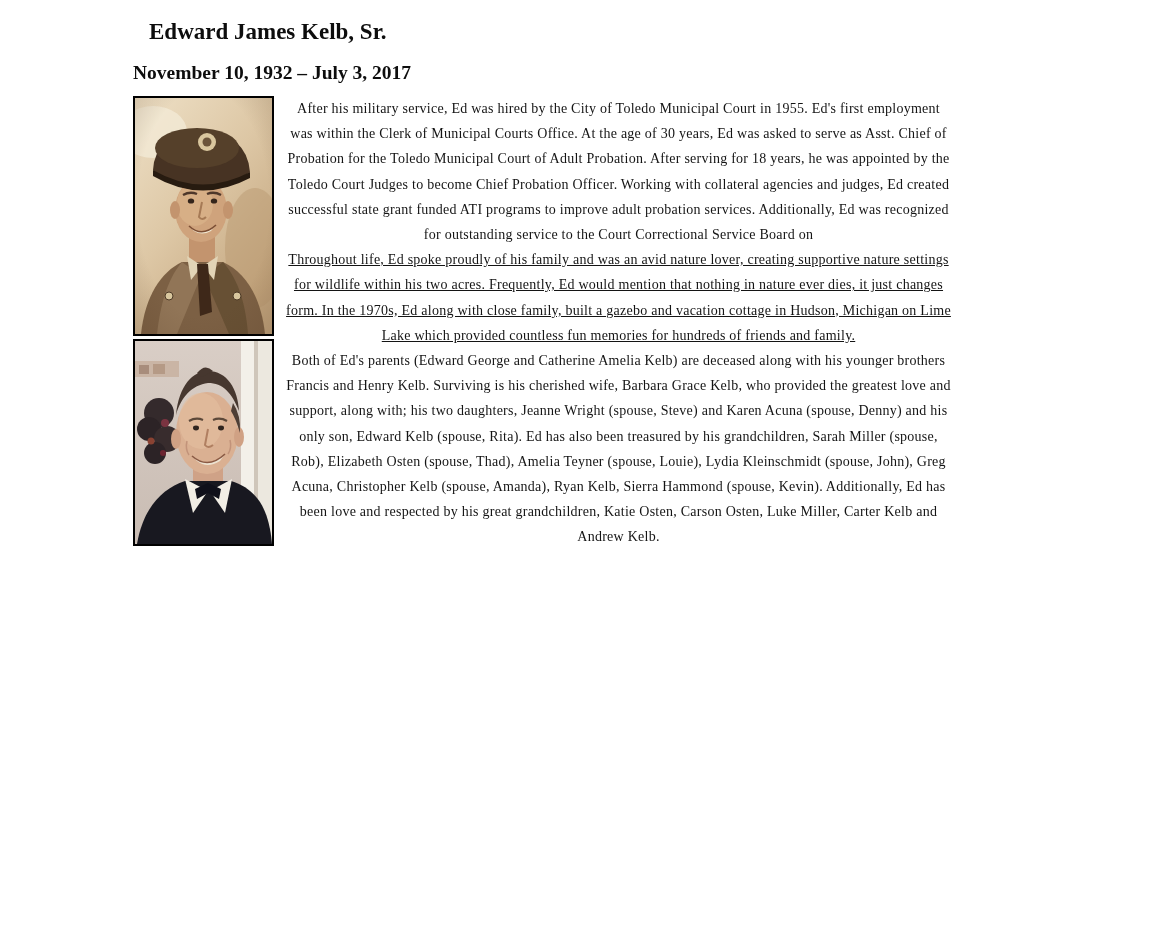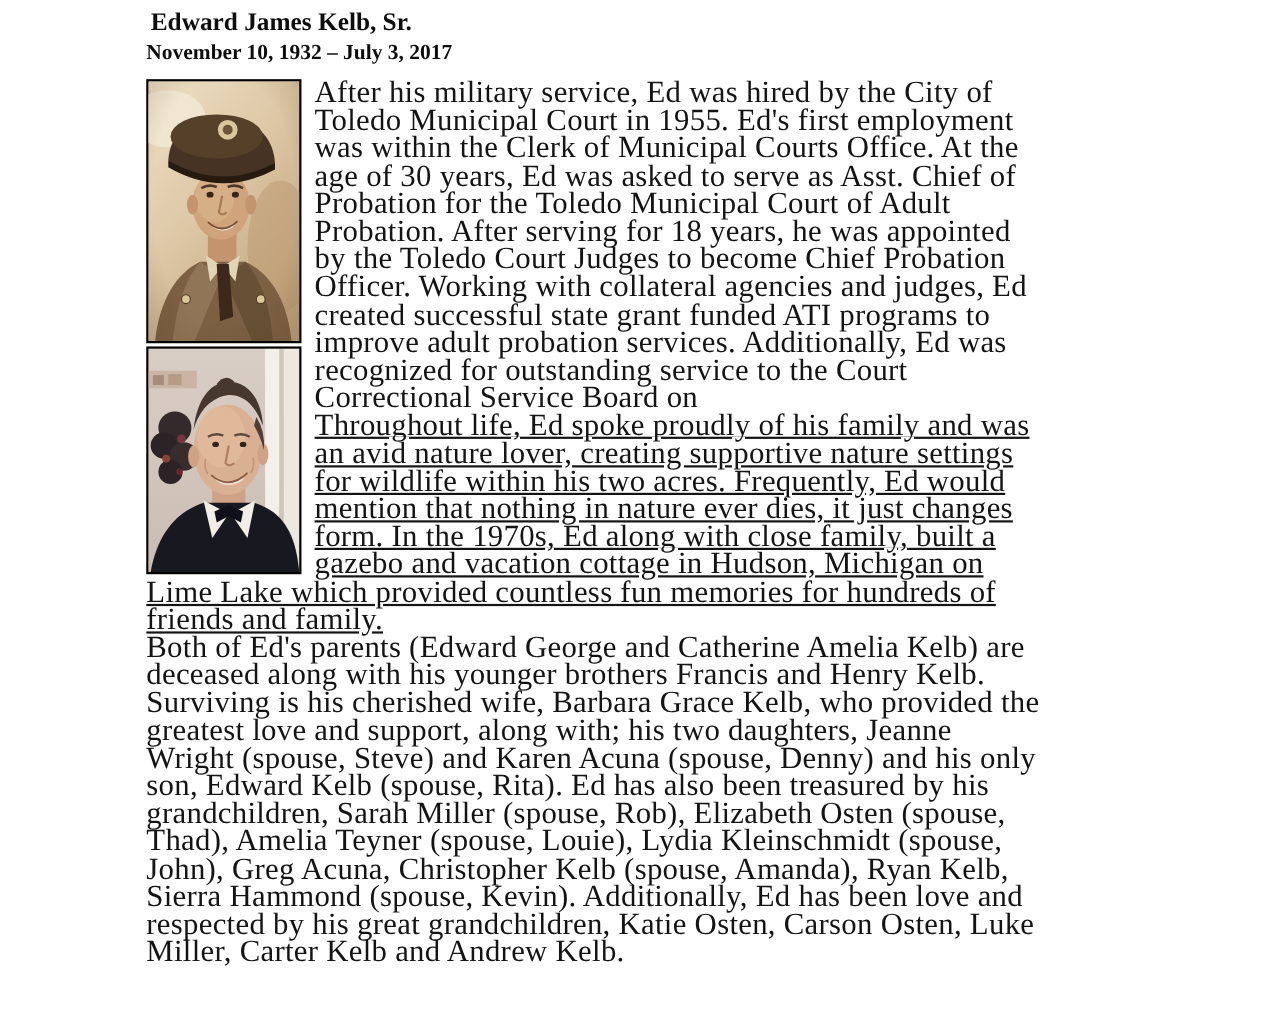--- a/index.html
+++ b/index.html
@@ -11,38 +11,38 @@
     color: #141414;
     overflow: hidden;
     position: relative;
   }
   .page {
     position: absolute;
     left: 133px; top: 2px;
     width: 818px;
   }
   .doc-title {
-    margin: 4px;
+    margin: 16px;
     font-size: 23px;
     line-height: 27px;
     font-weight: bold;
     color: #0d0d0d;
   }
   .doc-dates {
     margin: 2px 0 12px 0;
     font-size: 19.5px;
     line-height: 23px;
     font-weight: bold;
     color: #0d0d0d;
   }
   .content {
-    font-size: 28px;
+    font-size: 14px;
     line-height: 25.2px;
     letter-spacing: 0.25px;
-    text-align: left;
+    text-align: center;
   }
   .content p { margin: 0; }
   .para-2 { margin-top: 15px; }
   .para-3 { margin-top: 25px; text-decoration: underline; }
   .para-4 { margin-top: 28px; }
   figure.photo {
     margin: 0 12px 3px 0;
     padding: 0;
     float: left;
     border: 2px solid #000000;

